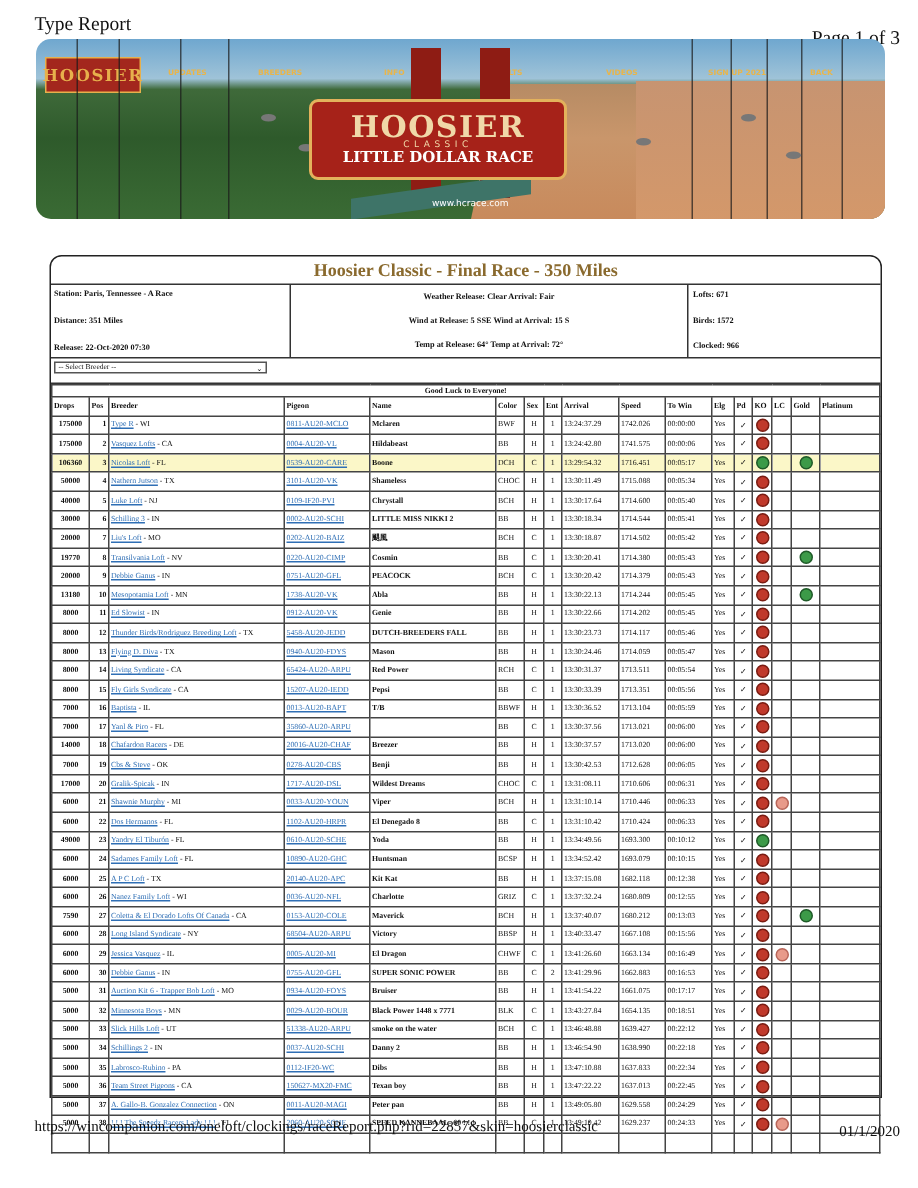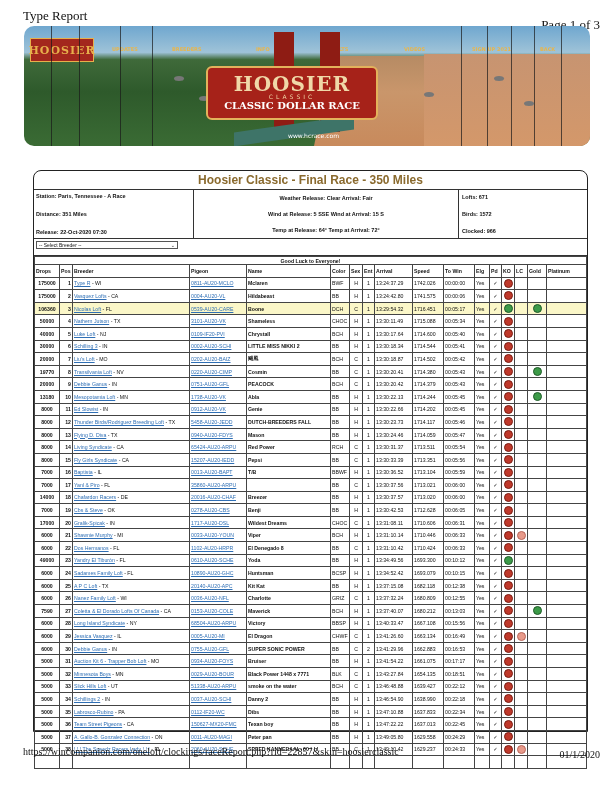--- a/index.html
+++ b/index.html
@@ -19,21 +19,21 @@
   .banner .bigII .col{position:absolute;top:0;width:20px;height:100px;background:#8e1c14;}
   .banner .sign{position:absolute;left:182px;top:40px;width:168px;height:50px;background:#a62219;border:2px solid #e3b25c;border-radius:6px;
     display:flex;flex-direction:column;align-items:center;justify-content:center;}
   .banner .sign .t1{font-family:"DejaVu Serif",serif;font-weight:bold;color:#f0d8a8;font-size:20px;letter-spacing:1px;line-height:18px;}
   .banner .sign .t2{font-family:"DejaVu Sans",sans-serif;color:#f0d8a8;font-size:6px;letter-spacing:3px;}
   .banner .sign .t3{font-family:"DejaVu Serif",serif;font-weight:bold;color:#fff;font-size:10px;line-height:12px;}
   .banner .url{position:absolute;left:264px;top:106px;font-family:"DejaVu Sans",sans-serif;font-size:6px;color:#fff;}
   .banner .barn{position:absolute;left:210px;top:98px;width:120px;height:14px;background:#3e7468;transform:skewY(-8deg);}
   .bird{position:absolute;width:10px;height:5px;background:#777;border-radius:50%;}
 
-  .card{position:absolute;left:33px;top:170px;width:553px;height:560px;border:1px solid #222;border-radius:8px 8px 0 0;font-family:Liberation Sans, sans-serif;}
+  .card{position:absolute;left:33px;top:170px;width:553px;height:560px;border:1px solid #222;border-radius:8px 8px 0 0;font-family:Liberation Serif, serif;}
   .title{height:18px;text-align:center;font-weight:bold;font-size:12px;color:#8a6a2e;border-bottom:1px solid #333;line-height:18px;}
   .info{display:flex;height:48px;border-bottom:1px solid #333;font-size:5.5px;font-weight:bold;}
   .info .c1{width:155px;border-right:1px solid #333;padding:3px 2px;display:flex;flex-direction:column;justify-content:space-between;}
   .info .c2{flex:1;border-right:1px solid #333;display:flex;flex-direction:column;justify-content:space-around;align-items:center;}
   .info .c3{width:122px;padding:4px 3px;display:flex;flex-direction:column;justify-content:space-between;}
   .selrow{height:12px;border-bottom:1px solid #333;padding:2px 2px;}
   .sel{width:142px;height:8px;border:1px solid #555;font-size:5px;display:flex;justify-content:space-between;align-items:center;padding:0 2px;box-sizing:border-box;}
   table{border-collapse:collapse;width:100%;font-size:5.2px;table-layout:fixed;}
   td,th{border:1px solid #444;padding:0 1px;height:11.6px;white-space:nowrap;overflow:hidden;}
   th{font-weight:bold;text-align:left;}
@@ -83,21 +83,21 @@
   <div class="bird" style="left:500px;top:75px"></div>
   <div class="bird" style="left:470px;top:50px"></div>
   <div class="bigII">
     <div class="col" style="left:16px"></div>
       <div class="col" style="left:62px"></div>
   </div>
   <div class="barn"></div>
   <div class="sign">
     <div class="t1">HOOSIER</div>
     <div class="t2">CLASSIC</div>
-    <div class="t3">CLASSIC DOLLAR RACE</div>
+    <div class="t3">LITTLE DOLLAR RACE</div>
   </div>
   <div class="url">www.hcrace.com</div>
 </div>
 
 <div class="card">
   <div class="title">Hoosier Classic - Final Race - 350 Miles</div>
   <div class="info">
     <div class="c1">
       <div>Station: Paris, Tennessee - A Race</div>
       <div>Distance: 351 Miles</div>

